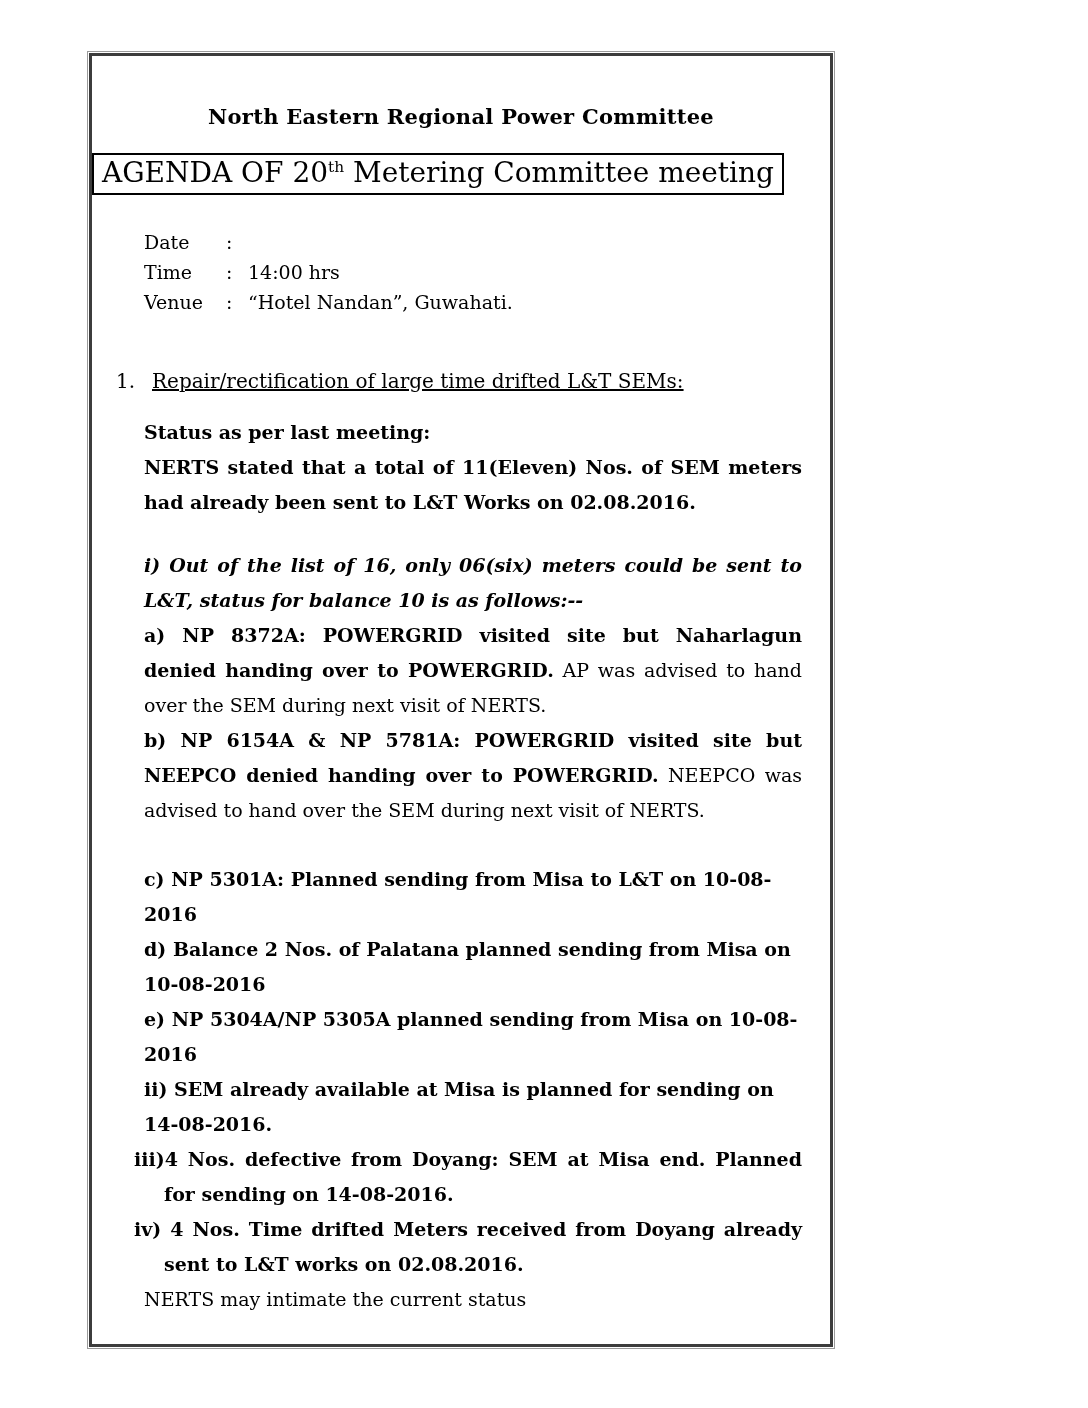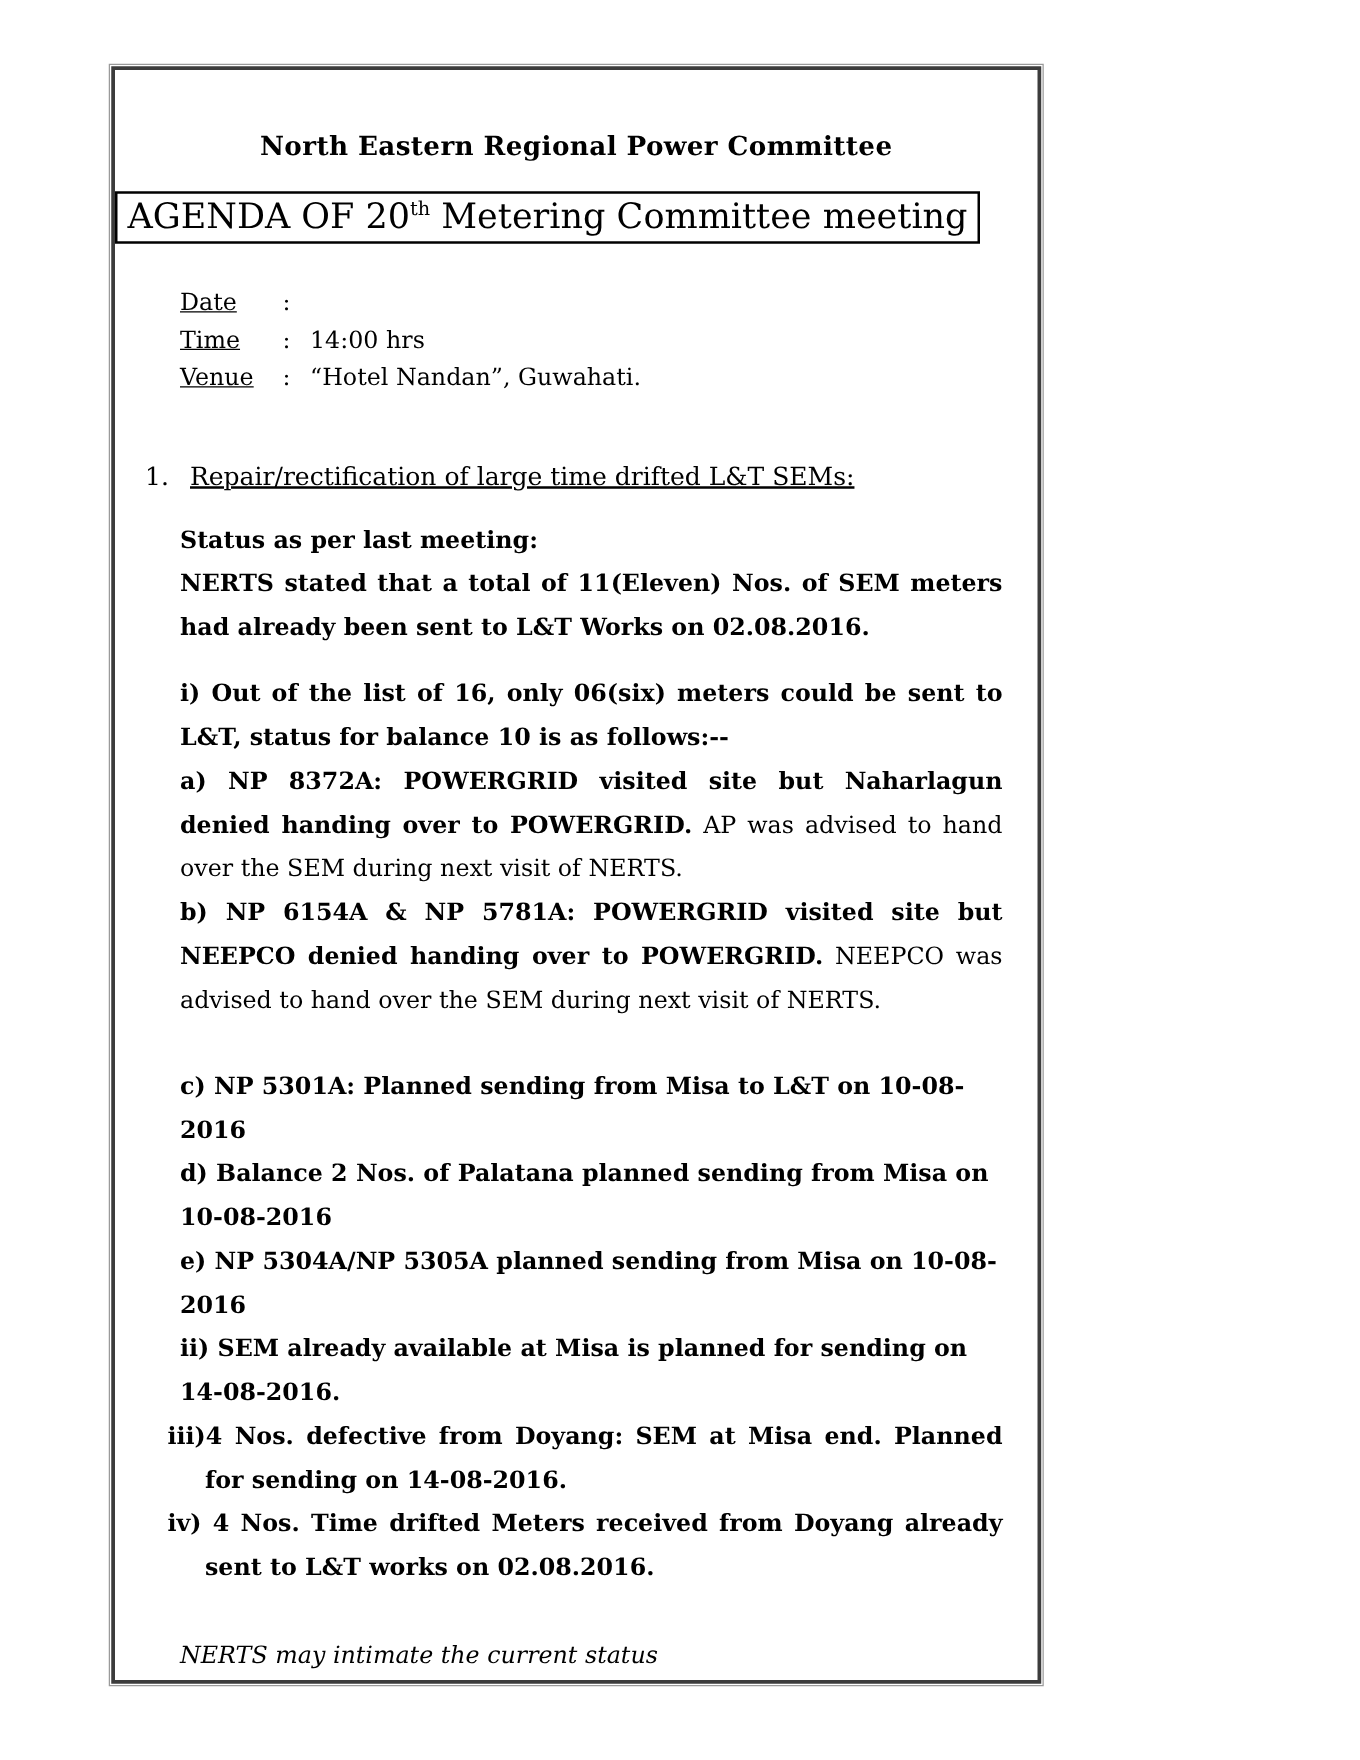--- a/index.html
+++ b/index.html
@@ -57,48 +57,46 @@
     line-height: 0;
   }
   .meta {
     margin: 32px 28px 0 52px;
     font-size: 19px;
   }
   .meta-row {
     display: flex;
     line-height: 30px;
   }
-  .meta-label { width: 82px; text-decoration: underline; }
+  .meta-label { width: 82px; }
   .meta-sep   { width: 22px; }
   .meta-value { flex: 1; }
   .section-heading {
     margin: 52px 28px 0 24px;
     font-size: 20px;
     display: flex;
   }
   .section-number { width: 36px; }
   .section-title  { text-decoration: underline; }
   .body-text {
     margin: 22px 28px 0 52px;
     font-size: 19px;
     line-height: 35px;
   }
   .para { margin: 0; }
   .justify { text-align: justify; }
   .bold { font-weight: bold; }
-  .gap-sm { margin-top: 18px; }
+  .gap-sm { margin-top: 28px; font-style: italic; }
   .gap-lg { margin-top: 34px; }
   .hang {
     margin-left: -10px;
     padding-left: 30px;
     text-indent: -30px;
   }
   .note {
-    margin-top: 35px;
-    font-style: italic;
     font-weight: 500;
   }
 </style>
 </head>
 <body>
 
 <div class="page-outer">
   <div class="page">
 
     <div class="org-title">North Eastern Regional Power Committee</div>

